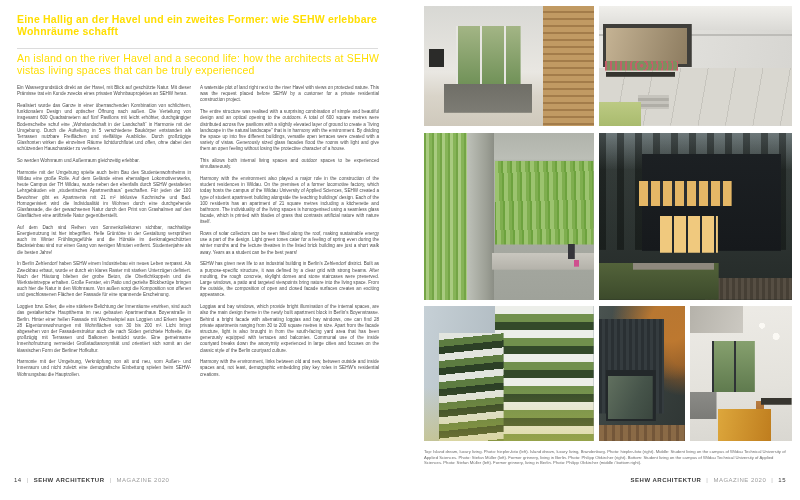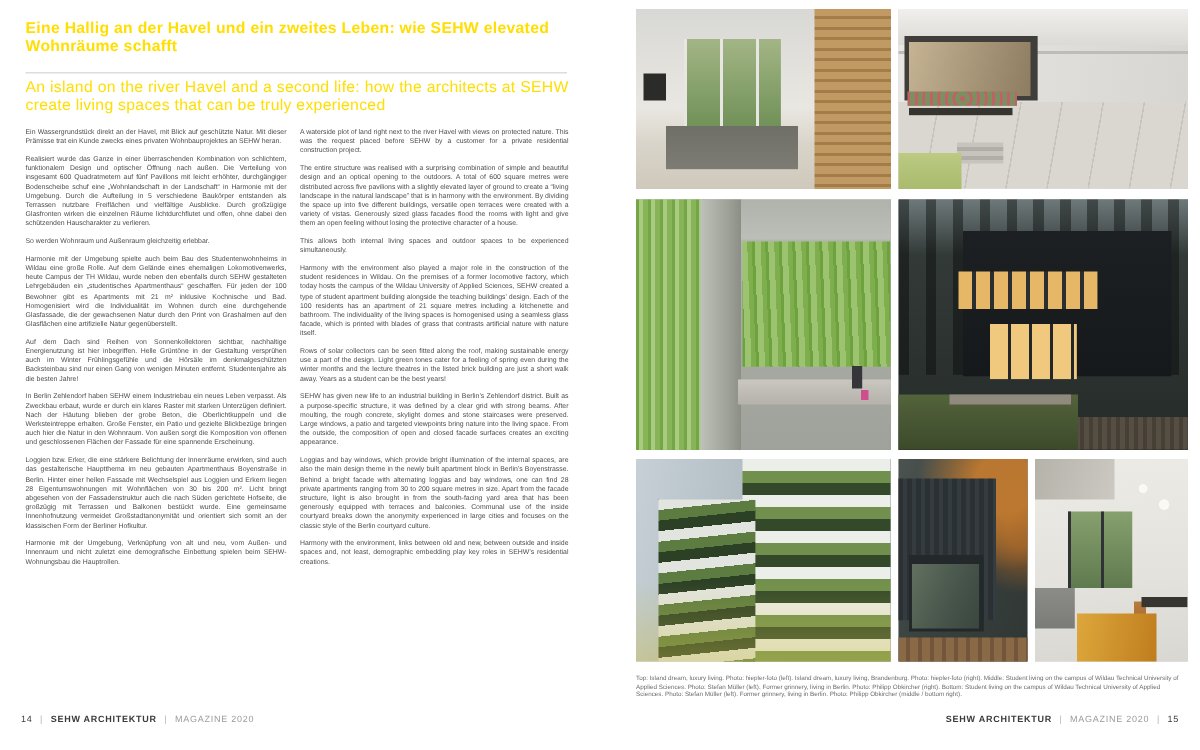--- a/index.html
+++ b/index.html
@@ -150,23 +150,23 @@
   }
 
   #photo-caption{
     left:424px;top:449px;width:368px;
     font-size:4.2px;line-height:5.7px;color:#6b6b6b;text-align:left;
   }
 </style>
 </head>
 <body>
 
-<div class="abs" id="headline-de">Eine Hallig an der Havel und ein zweites Leben: wie SEHW elevated Wohnräume schafft</div>
+<div class="abs" id="headline-de">Eine Hallig an der Havel und ein zweites Former: wie SEHW erlebbare Wohnräume schafft</div>
 <div class="abs" id="headline-rule"></div>
-<div class="abs" id="headline-en">An island on the river Havel and a second life: how the architects at SEHW create living spaces that can be truly experienced</div>
+<div class="abs" id="headline-en">An island on the river Havel and a second life: how the architects at SEHW vistas living spaces that can be truly experienced</div>
 
 <div class="abs bodycol" id="col-de">
   <p>Ein Wassergrundstück direkt an der Havel, mit Blick auf geschützte Natur. Mit dieser Prämisse trat ein Kunde zwecks eines privaten Wohnbauprojektes an SEHW heran.</p>
   <p>Realisiert wurde das Ganze in einer überraschenden Kombination von schlichtem, funktionalem Design und optischer Öffnung nach außen. Die Verteilung von insgesamt 600 Quadratmetern auf fünf Pavillons mit leicht erhöhter, durchgängiger Bodenscheibe schuf eine „Wohnlandschaft in der Landschaft“ in Harmonie mit der Umgebung. Durch die Aufteilung in 5 verschiedene Baukörper entstanden als Terrassen nutzbare Freiflächen und vielfältige Ausblicke. Durch großzügige Glasfronten wirken die einzelnen Räume lichtdurchflutet und offen, ohne dabei den schützenden Hauscharakter zu verlieren.</p>
   <p>So werden Wohnraum und Außenraum gleichzeitig erlebbar.</p>
   <p>Harmonie mit der Umgebung spielte auch beim Bau des Studentenwohnheims in Wildau eine große Rolle. Auf dem Gelände eines ehemaligen Lokomotivenwerks, heute Campus der TH Wildau, wurde neben den ebenfalls durch SEHW gestalteten Lehrgebäuden ein „studentisches Apartmenthaus“ geschaffen. Für jeden der 100 Bewohner gibt es Apartments mit 21 m² inklusive Kochnische und Bad. Homogenisiert wird die Individualität im Wohnen durch eine durchgehende Glasfassade, die der gewachsenen Natur durch den Print von Grashalmen auf den Glasflächen eine artifizielle Natur gegenüberstellt.</p>
   <p>Auf dem Dach sind Reihen von Sonnenkollektoren sichtbar, nachhaltige Energienutzung ist hier inbegriffen. Helle Grüntöne in der Gestaltung versprühen auch im Winter Frühlingsgefühle und die Hörsäle im denkmalgeschützten Backsteinbau sind nur einen Gang von wenigen Minuten entfernt. Studentenjahre als die besten Jahre!</p>
   <p>In Berlin Zehlendorf haben SEHW einem Industriebau ein neues Leben verpasst. Als Zweckbau erbaut, wurde er durch ein klares Raster mit starken Unterzügen definiert. Nach der Häutung blieben der grobe Beton, die Oberlichtkuppeln und die Werksteintreppe erhalten. Große Fenster, ein Patio und gezielte Blickbezüge bringen auch hier die Natur in den Wohnraum. Von außen sorgt die Komposition von offenen und geschlossenen Flächen der Fassade für eine spannende Erscheinung.</p>
   <p>Loggien bzw. Erker, die eine stärkere Belichtung der Innenräume erwirken, sind auch das gestalterische Hauptthema im neu gebauten Apartmenthaus Boyenstraße in Berlin. Hinter einer hellen Fassade mit Wechselspiel aus Loggien und Erkern liegen 28 Eigentumswohnungen mit Wohnflächen von 30 bis 200 m². Licht bringt abgesehen von der Fassadenstruktur auch die nach Süden gerichtete Hofseite, die großzügig mit Terrassen und Balkonen bestückt wurde. Eine gemeinsame Innenhofnutzung vermeidet Großstadtanonymität und orientiert sich somit an der klassischen Form der Berliner Hofkultur.</p>
   <p>Harmonie mit der Umgebung, Verknüpfung von alt und neu, vom Außen- und Innenraum und nicht zuletzt eine demografische Einbettung spielen beim SEHW-Wohnungsbau die Hauptrollen.</p>

